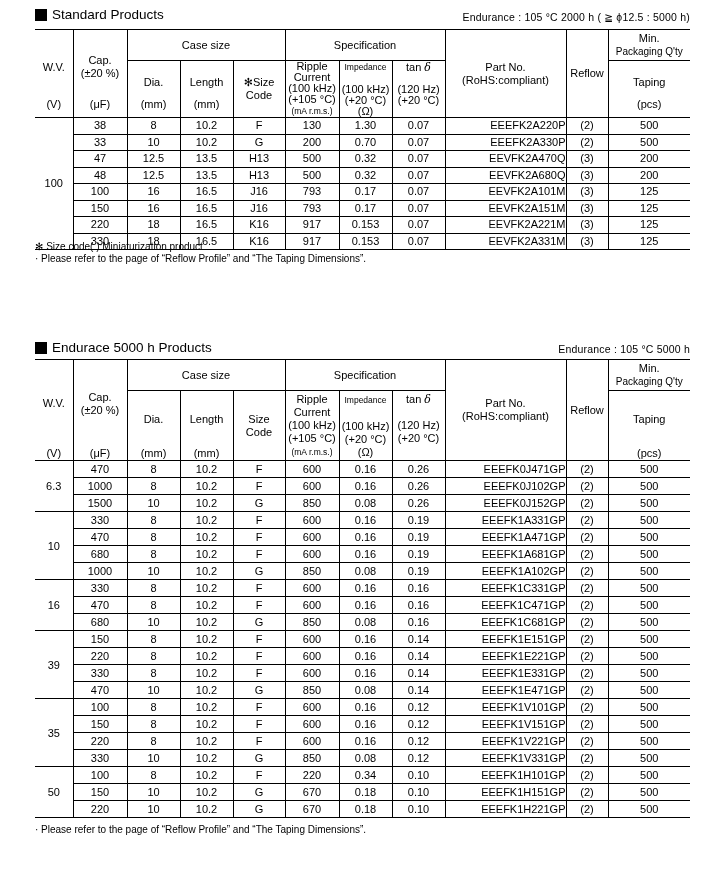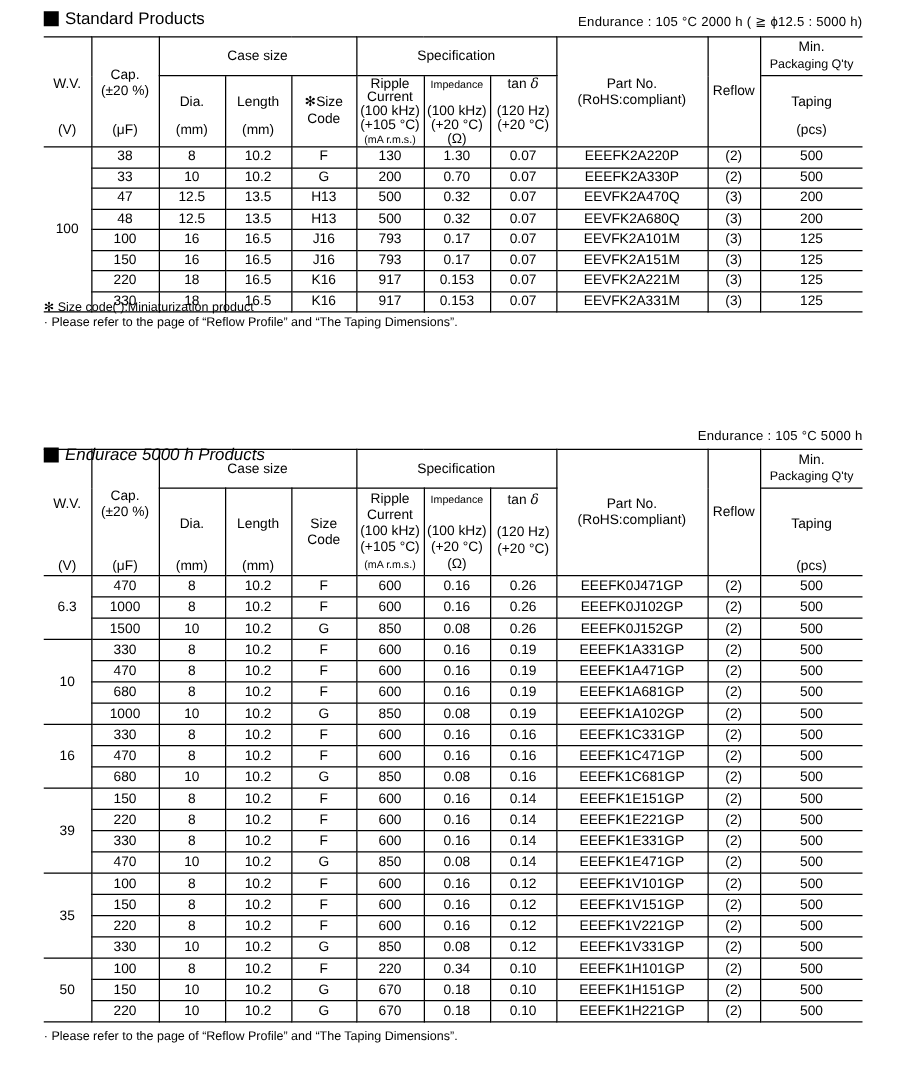--- a/index.html
+++ b/index.html
@@ -12,21 +12,21 @@
   table.spec tr.hdr-top th { border-top:1.5px solid #000; }
   table.spec th.wv, table.spec td.wv { border-left:none; }
   table.spec th.last, table.spec td.last { border-right:none; }
   table.spec th { font-size:11px; line-height:13px; vertical-align:middle; }
   .hcell { display:flex; flex-direction:column; justify-content:space-between; height:100%; }
   .hcell .u { font-size:11px; }
   .small { font-size:10px; }
   .tiny { font-size:8.5px; }
   table.spec td { height:15.5px; line-height:15px; }
   table.t2 td { height:16px; line-height:16px; }
-  table.spec td.part { text-align:center; padding-left:0; }
+  table.spec td.part { text-align:right; padding-left:0; }
   table.spec tbody tr:last-child td { border-bottom:1.5px solid #000; }
   .note { position:absolute; left:35px; font-size:10px; line-height:12px; }
   .delta { font-family:"DejaVu Serif", serif; font-style:italic; font-size:11px; }
 </style>
 </head>
 <body>
 
 <div class="section-title" style="top:7px;">
   <span class="sq"></span>
   <span>Standard Products</span>
@@ -212,21 +212,21 @@
         <td class="last">125</td>
       </tr>
     </tbody>
 </table>
 
 <div class="note" style="top:241px;">
   <div>✻ Size code( ):Miniaturization product</div>
   <div>· Please refer to the page of “Reflow Profile” and “The Taping Dimensions”.</div>
 </div>
 
-<div class="section-title" style="top:356px;font-style:italic;">
+<div class="section-title" style="top:340px;">
   <span class="sq"></span>
   <span>Endurace  5000 h Products</span>
 </div>
 <div class="endurance" style="top:343px;">Endurance : 105 °C 5000 h</div>
 
 <table class="spec t2" id="t2" style="top:359px;">
   <colgroup>
     <col style="width:38px">
       <col style="width:54px">
       <col style="width:53px">

